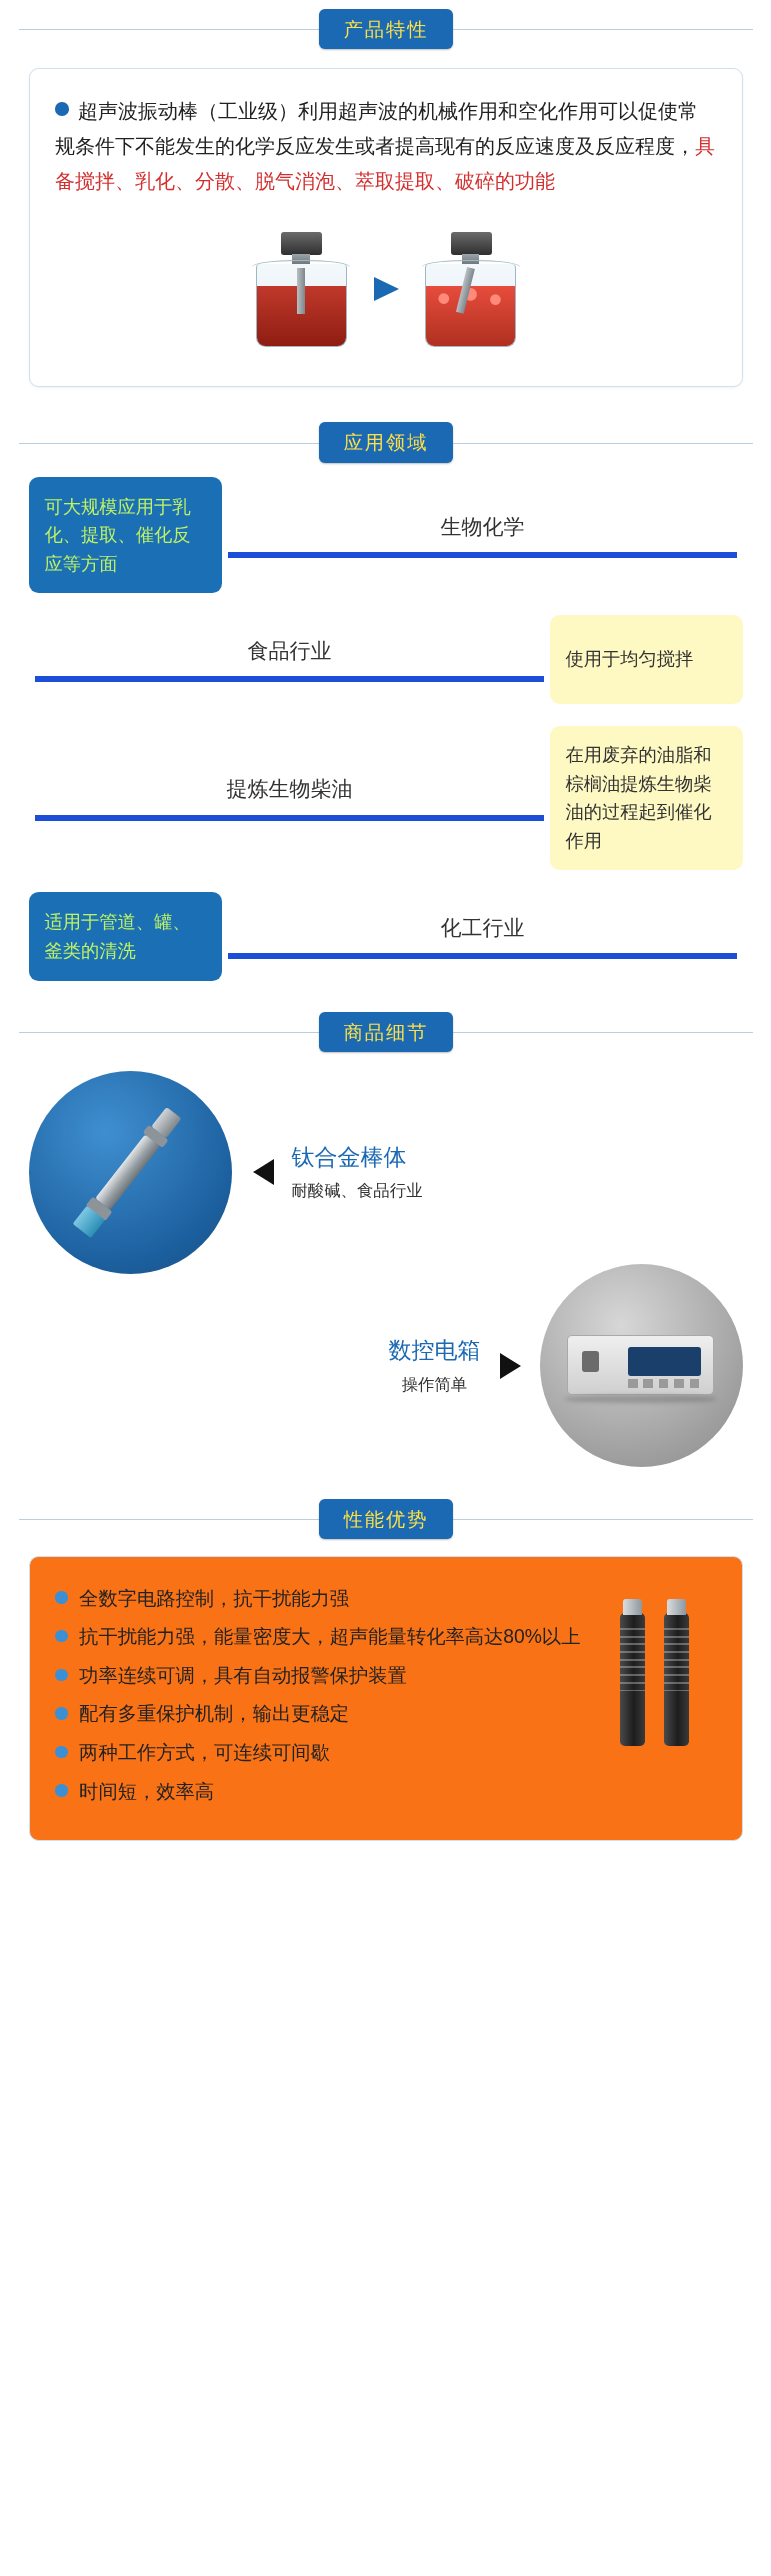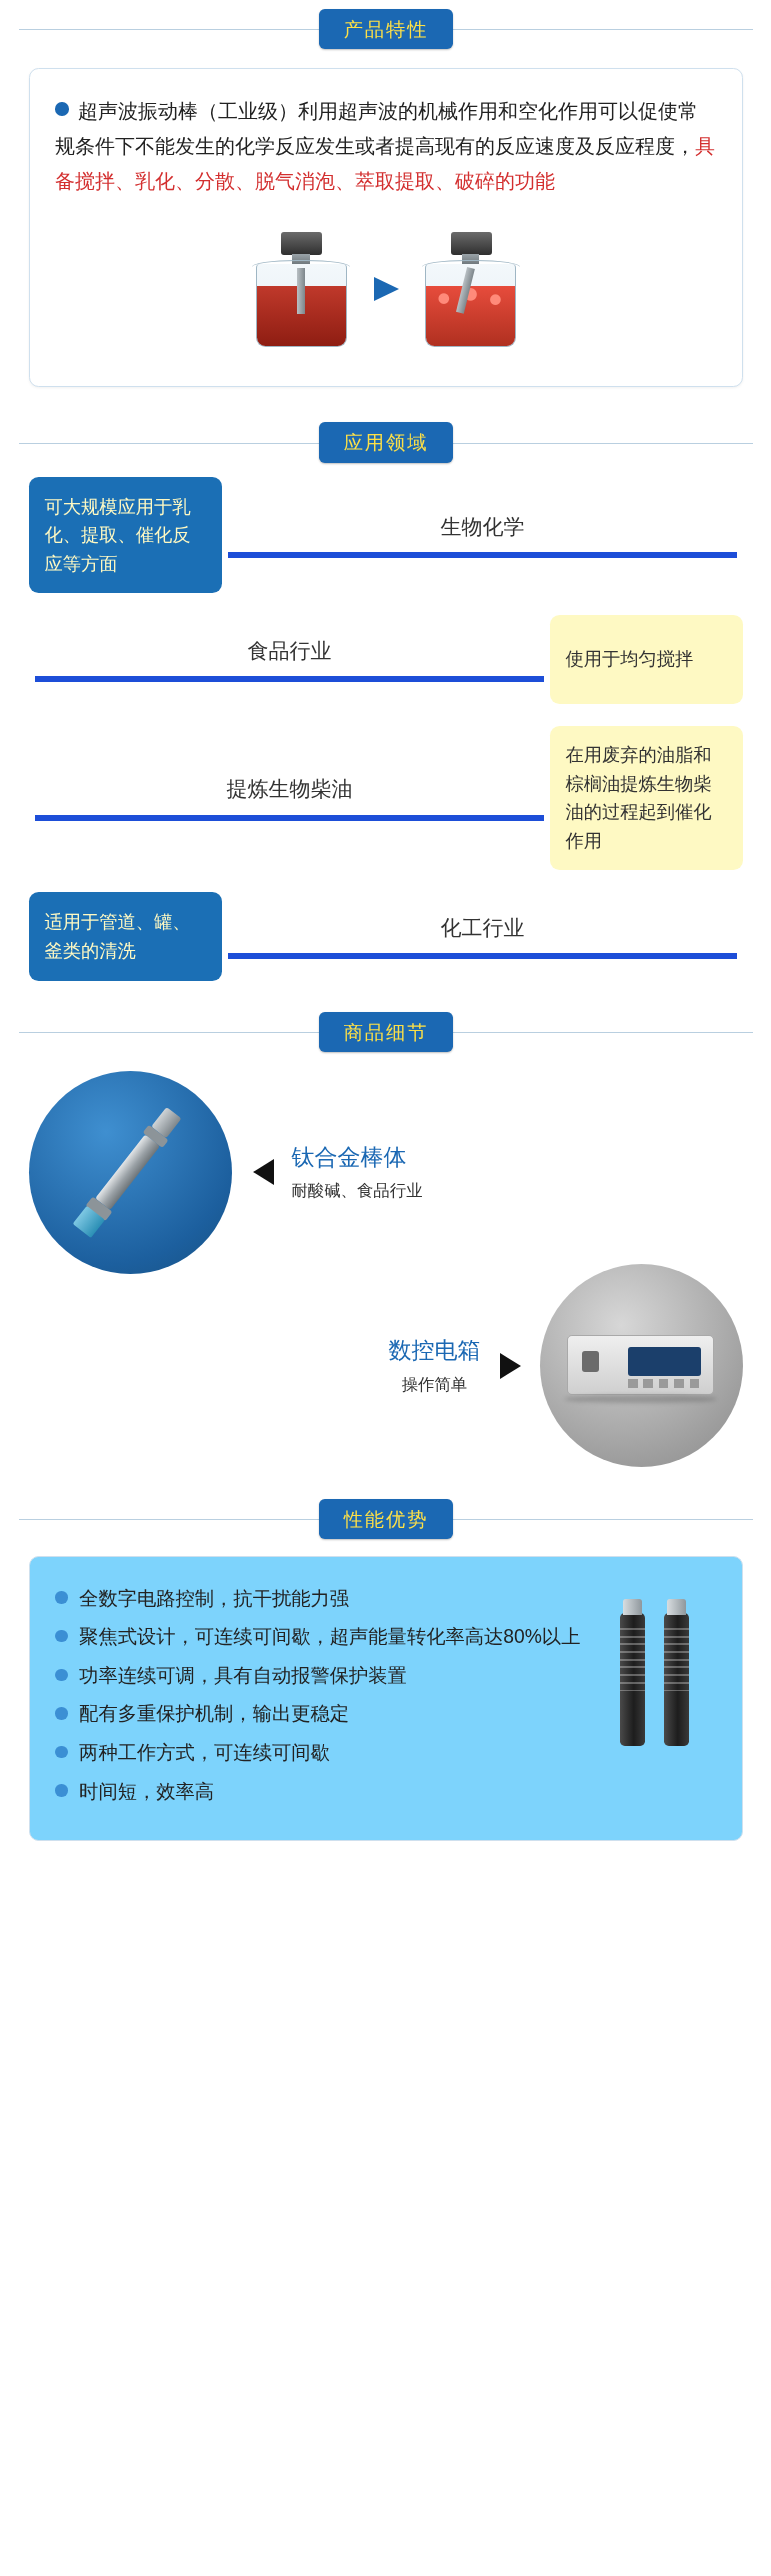--- a/index.html
+++ b/index.html
@@ -141,21 +141,21 @@
   .app-box {
     width: 193px;
     min-height: 89px;
     border-radius: 9.6px;
     padding: 15.4px 15.4px;
     font-size: 18.3px;
     line-height: 1.55;
     display: flex;
     align-items: center;
   }
-  .app-box.blue { background: #1b6fb5; color: #fef9c3; }
+  .app-box.blue { background: #1b6fb5; color: #bef264; }
   .app-box.gray { background: #fef9c3; color: #333; }
   .app-title {
     flex: 1;
     font-size: 21px;
     color: #333;
     text-align: center;
     padding: 0 17.4px 11.6px 17.4px;
     border-bottom: 6px solid #1d4ed8;
     margin: 0 5.8px;
   }
@@ -257,21 +257,21 @@
   }
 
   
   .adv-card {
     margin: 7.7px 29px 0 29px;
     border: 1px solid #cfe0ee;
     border-radius: 9.6px;
     padding: 19.3px 25px 25px 25px;
     position: relative;
     min-height: 203px;
-    background: #7dd3fc;
+    background: #f97316;
   }
   .adv-item {
     font-size: 19.3px;
     line-height: 1.6;
     color: #222;
     margin: 7.7px 0;
     display: flex;
     align-items: flex-start;
     position: relative;
     z-index: 2;
@@ -427,21 +427,21 @@
         <div class="coil"></div>
       </div>
   </div>
 
   <div class="adv-item">
     <span class="adv-dot"></span>
     <span>全数字电路控制，抗干扰能力强</span>
   </div>
   <div class="adv-item">
     <span class="adv-dot"></span>
-    <span>聚焦式设计，可连续可间歇，超声能量转化率高达80%以上</span>
+    <span>抗干扰能力强，能量密度大，超声能量转化率高达80%以上</span>
   </div>
   <div class="adv-item">
     <span class="adv-dot"></span>
     <span>功率连续可调，具有自动报警保护装置</span>
   </div>
   <div class="adv-item">
     <span class="adv-dot"></span>
     <span>配有多重保护机制，输出更稳定</span>
   </div>
   <div class="adv-item">

